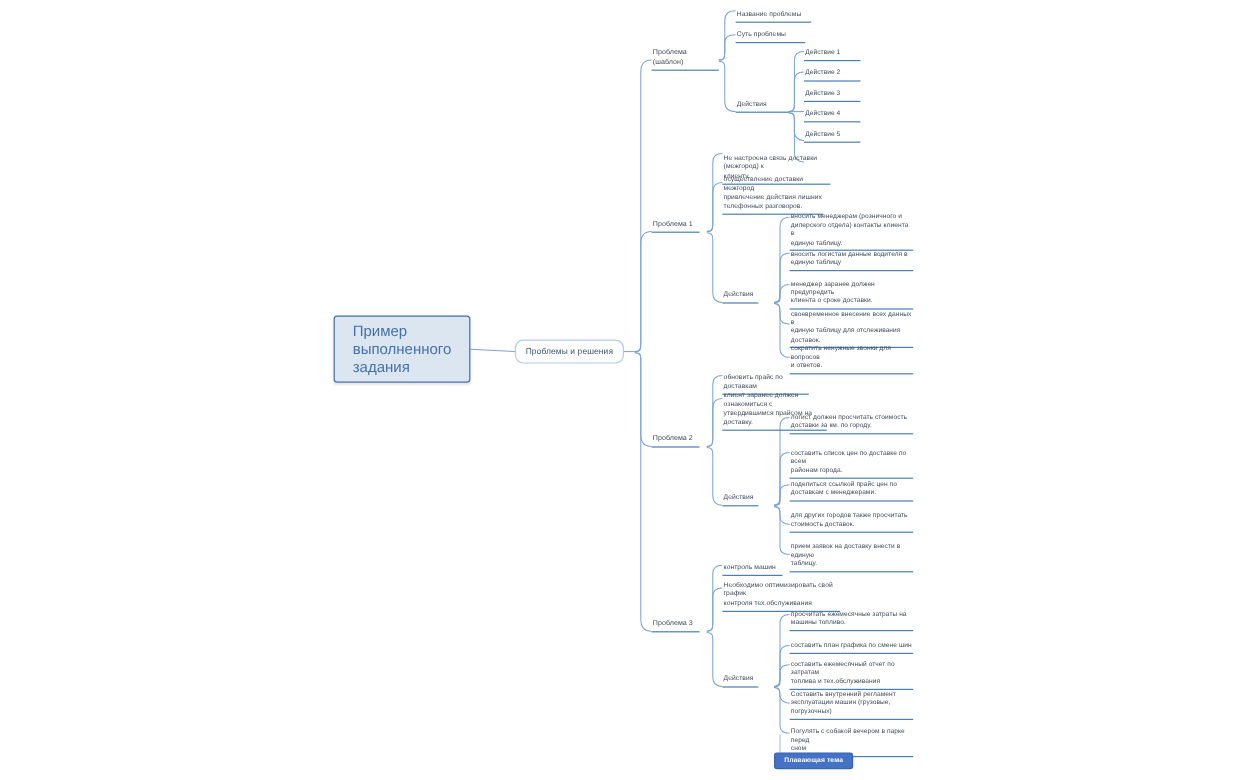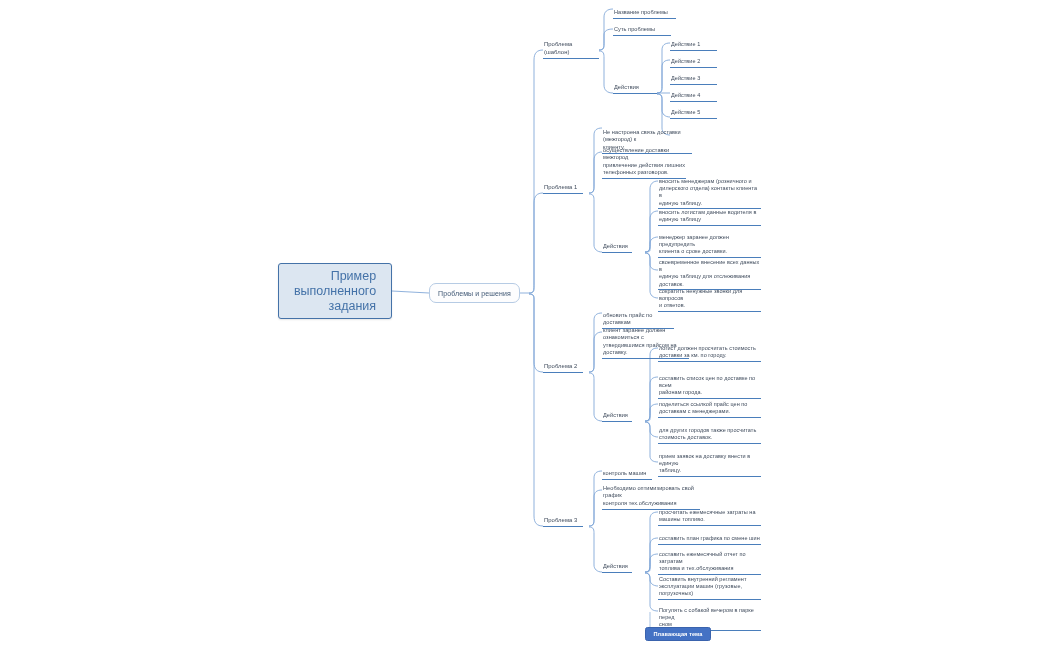--- a/index.html
+++ b/index.html
@@ -40,21 +40,21 @@
     top: 263px;
     width: 114px;
     height: 56px;
     background: #dce6f1;
     border: 1.6px solid #4472a8;
     border-radius: 3px;
     box-sizing: border-box;
     display: flex;
     align-items: center;
     justify-content: center;
-    text-align: right;
+    text-align: left;
     font-size: 12.5px;
     line-height: 15px;
     color: #4472a8;
     white-space: pre-line;
     box-shadow: 0 1px 2px rgba(0,0,0,.10);
   }
 
   
   .l1-node {
     position: absolute;

